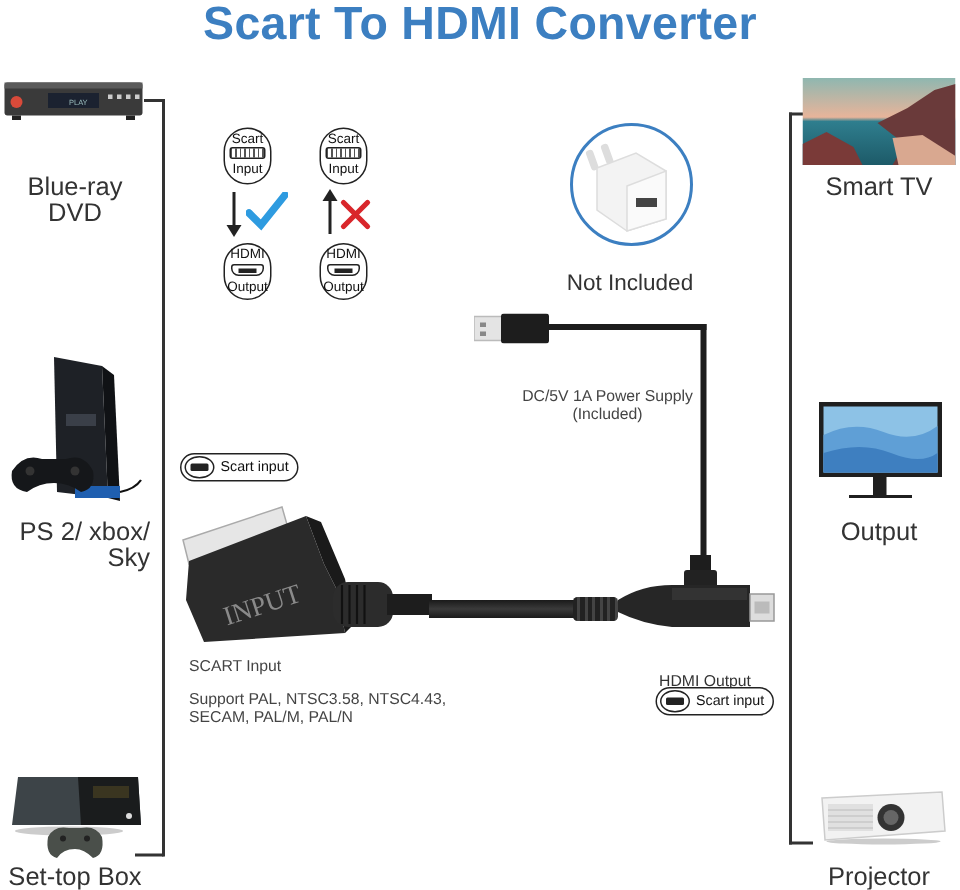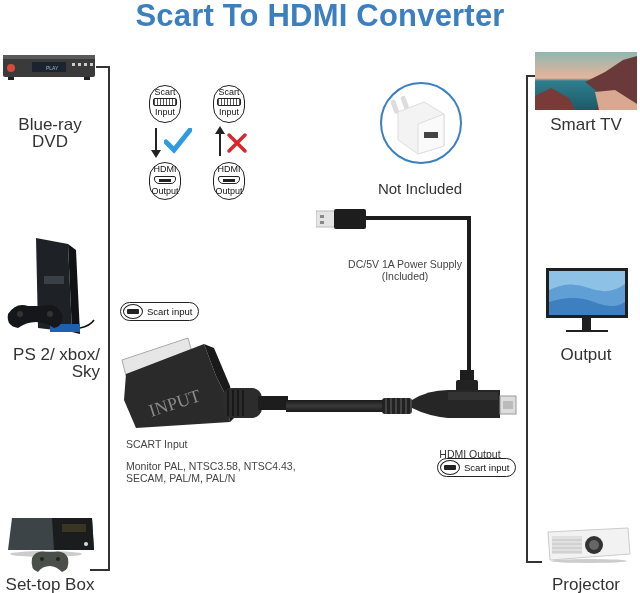--- a/index.html
+++ b/index.html
@@ -220,21 +220,21 @@
 
 <div class="lbl" style="left:420px;top:446px;width:100px;font-size:10.5px;">HDMI Output</div>
 
 <div class="pill" style="left:437px;top:458px;">
   <span class="pill-port"></span>
   <span>Scart input</span>
 </div>
 
 <div class="lbl small" style="left:126px;top:438px;text-align:left;width:120px;">SCART Input</div>
 <div class="lbl small" style="left:126px;top:460px;text-align:left;width:200px;">
-  <div>Monitor PAL, NTSC3.58, NTSC4.43,</div>
+  <div>Support PAL, NTSC3.58, NTSC4.43,</div>
   <div>SECAM, PAL/M, PAL/N</div>
 </div>
 
 <div class="abs" style="left:535px;top:52px;width:102px;height:58px;">
   <svg width="102" height="58" viewBox="0 0 102 58">
     <defs>
       <linearGradient id="sky" x1="0" y1="0" x2="0" y2="1">
           <stop offset="0" stop-color="#8fb7b0"></stop>
           <stop offset="0.45" stop-color="#e8b49a"></stop>
           <stop offset="0.5" stop-color="#2f7e8e"></stop>

